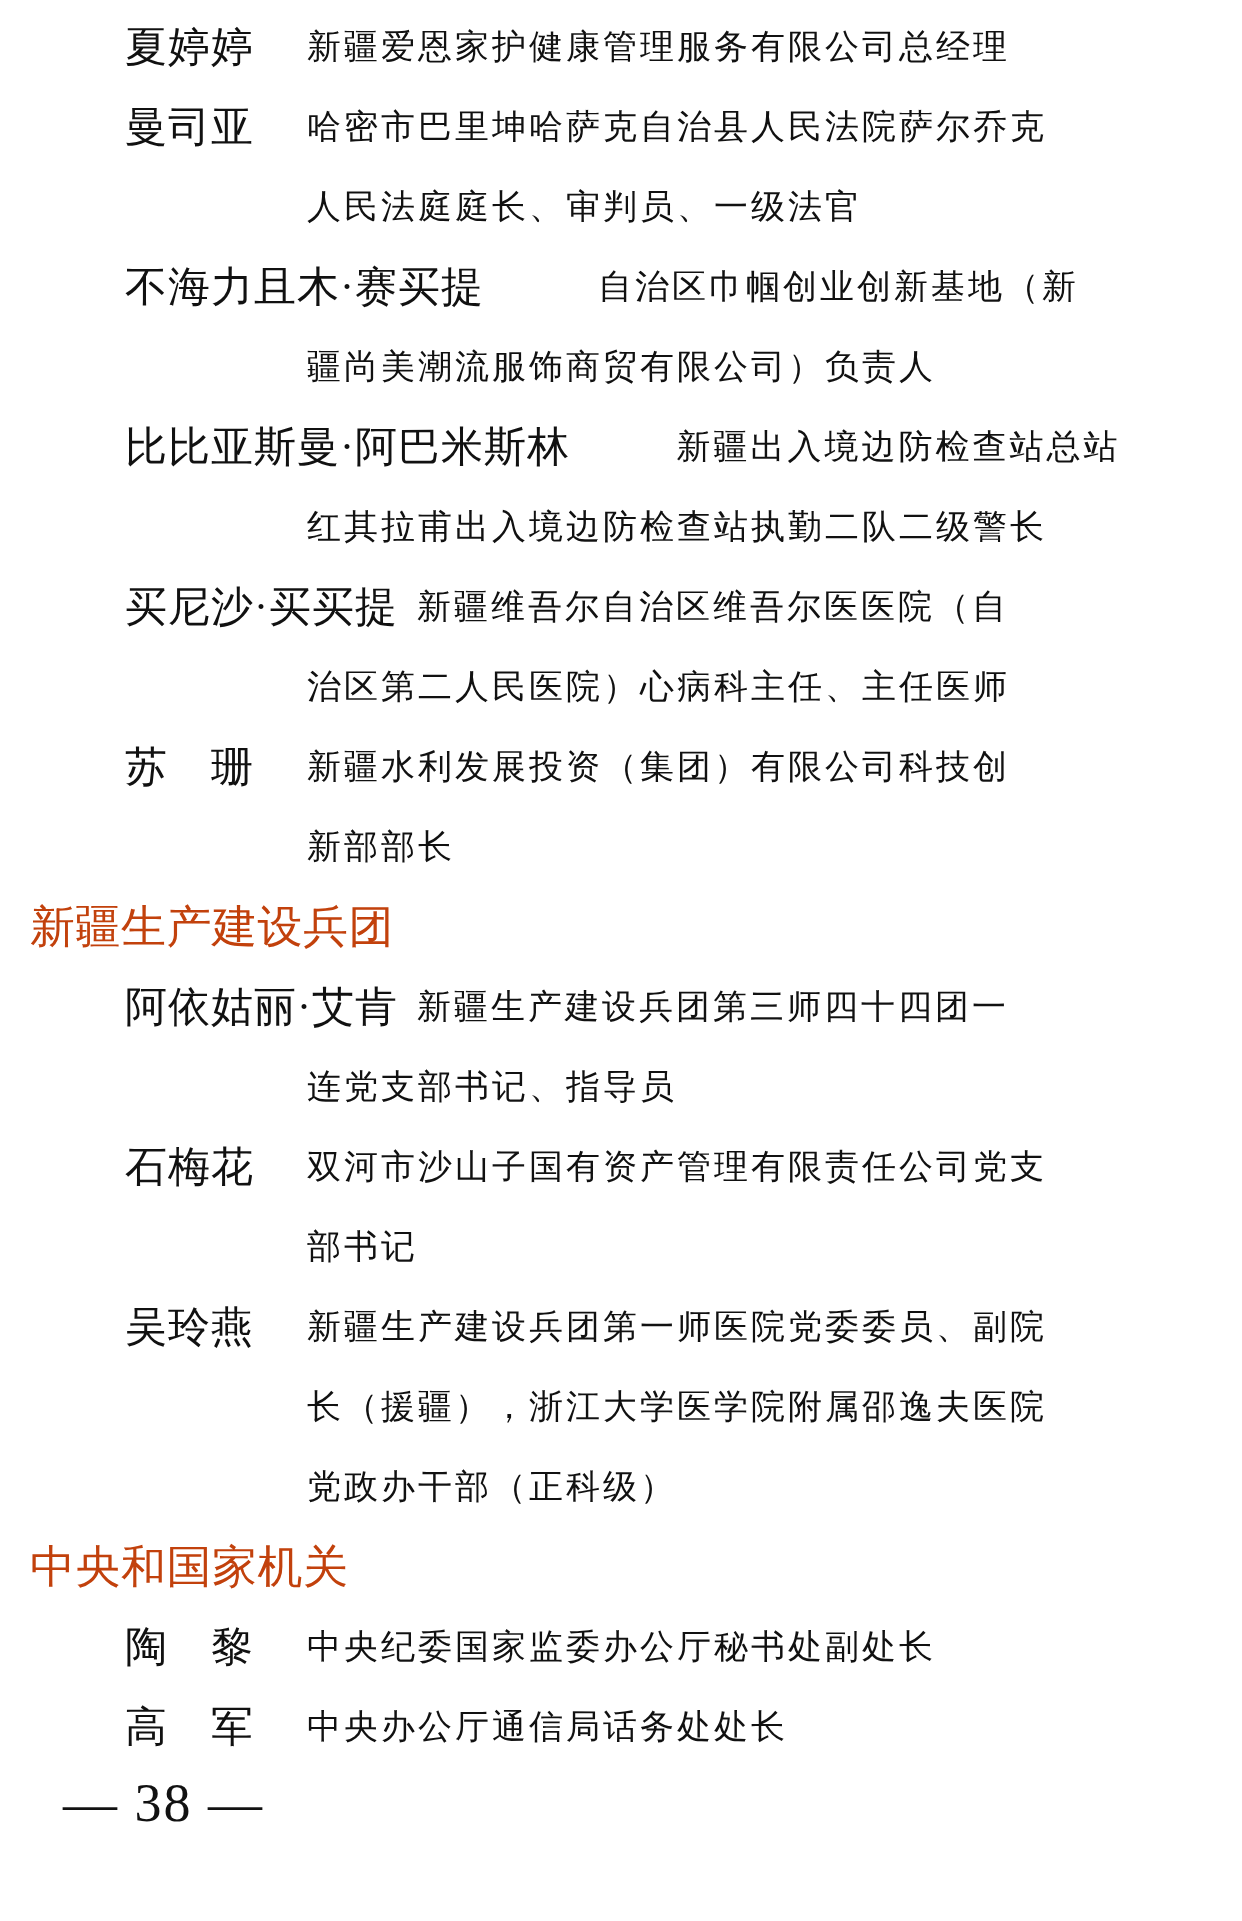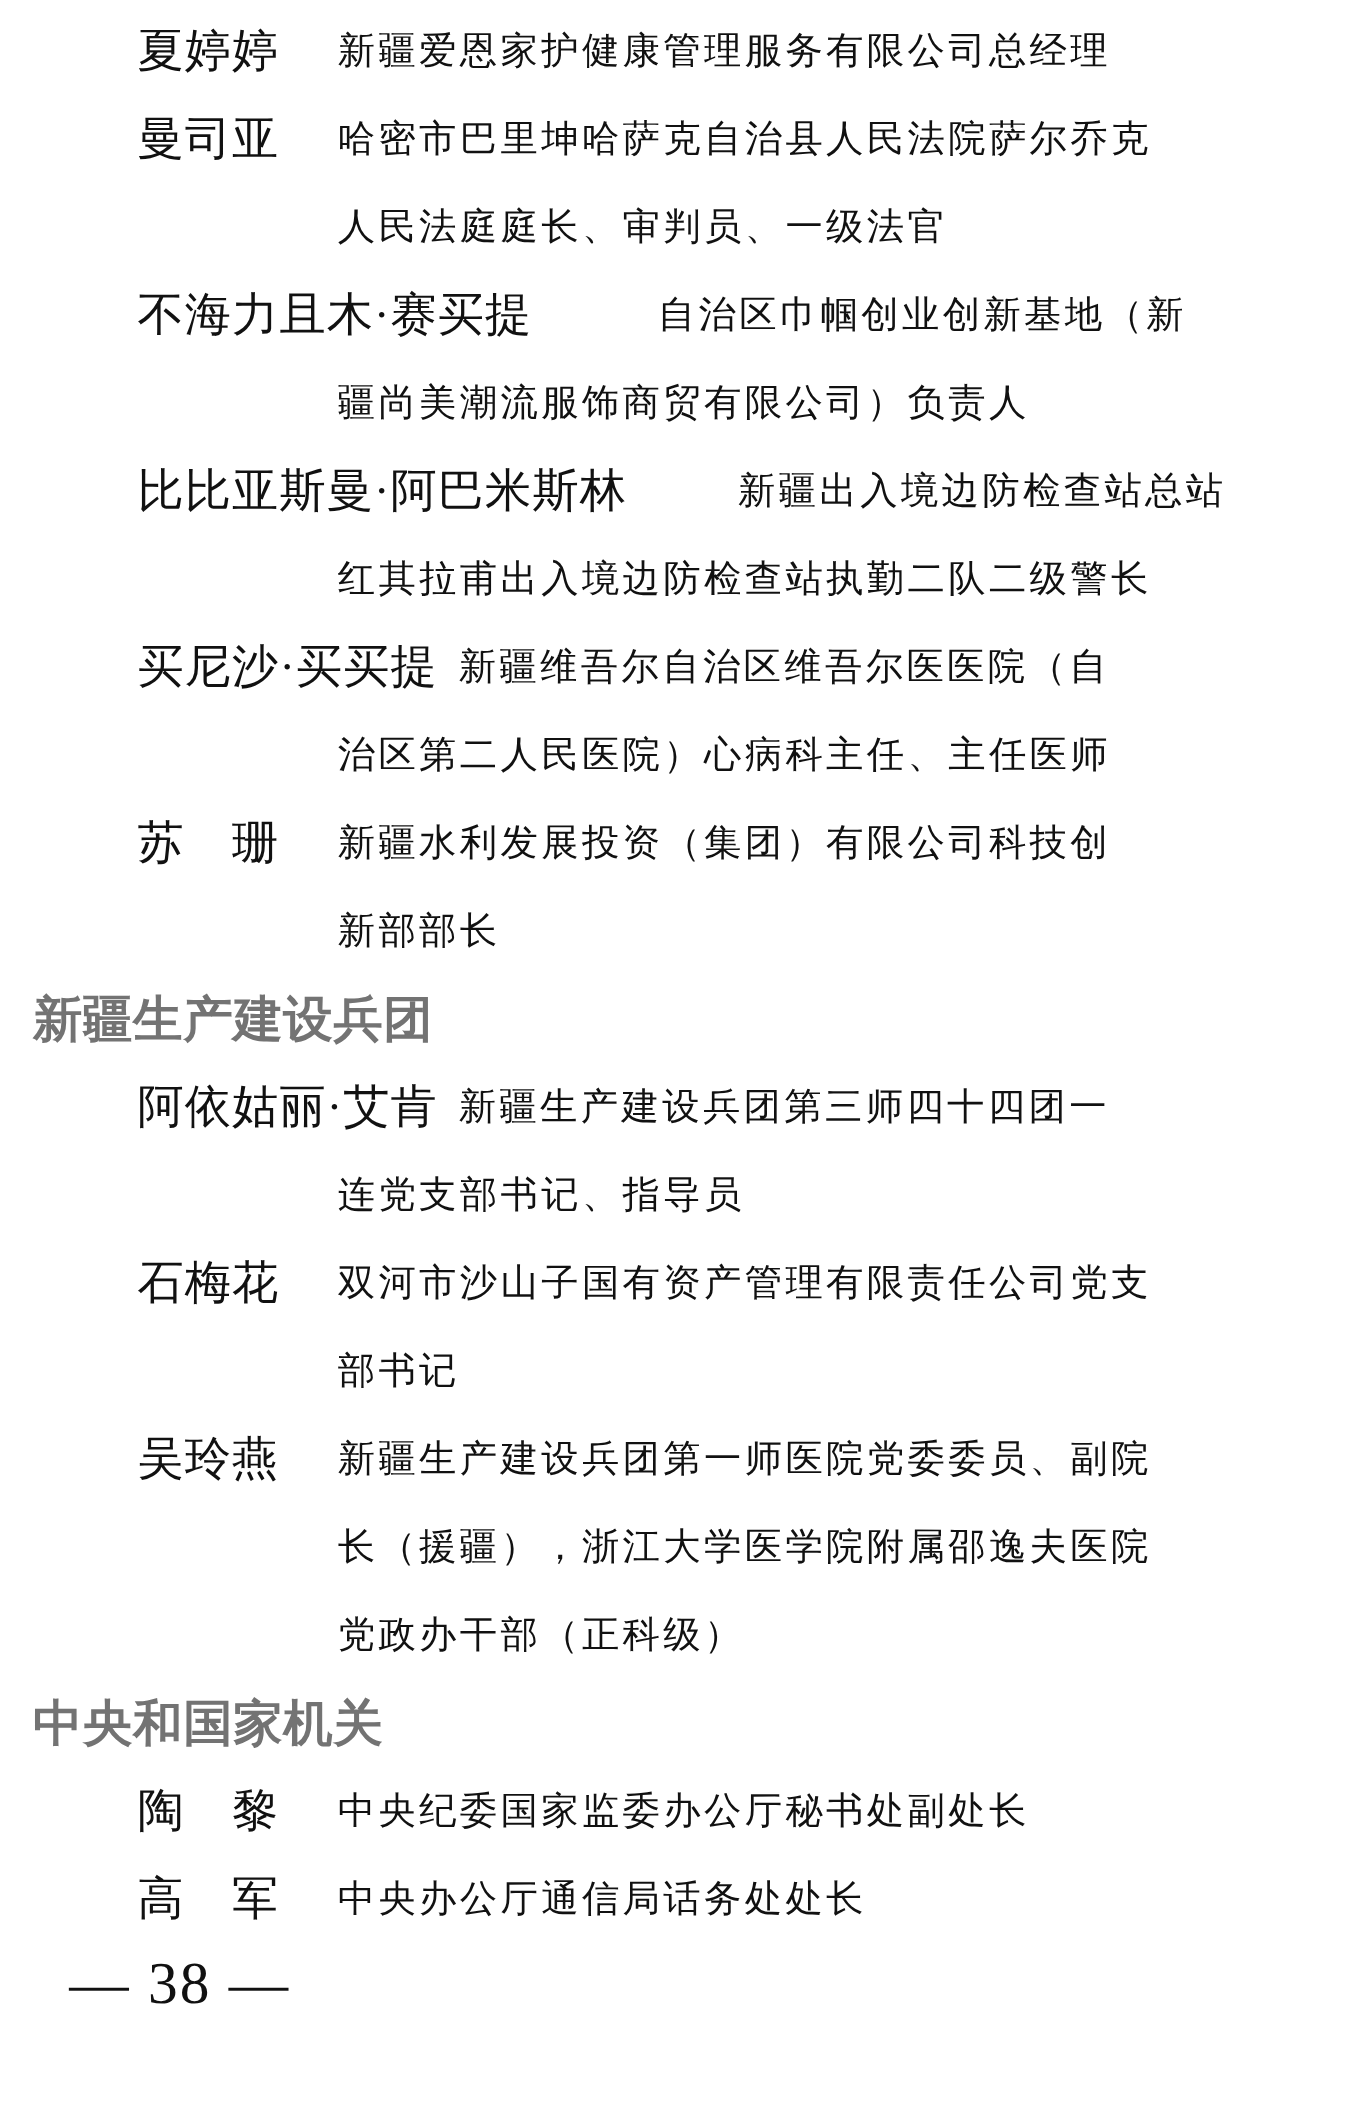--- a/index.html
+++ b/index.html
@@ -22,29 +22,29 @@
     white-space:nowrap;
   }
   .tl{
     font-size:34px;
     line-height:80px;
     letter-spacing:3px;
     white-space:nowrap;
   }
   .ind183{margin-left:110px;}
   .ind291{margin-left:291px;}
-  .ind364{margin-left:364px;}
+  .ind364{margin-left:364px;text-align:center;}
   .heading{
     margin:0 0 0 30px;
     font-family:"Liberation Sans", sans-serif;
-    font-weight:bold;
+    font-weight:normal;
     font-size:45px;
     line-height:80px;
     letter-spacing:0.5px;
-    color:#737373;
+    color:#c2410c;
   }
   .footer{
     position:absolute;
     left:63px;top:1767px;
     font-size:54px;
     line-height:72px;
     letter-spacing:2px;
     color:#111111;
     white-space:nowrap;
   }

